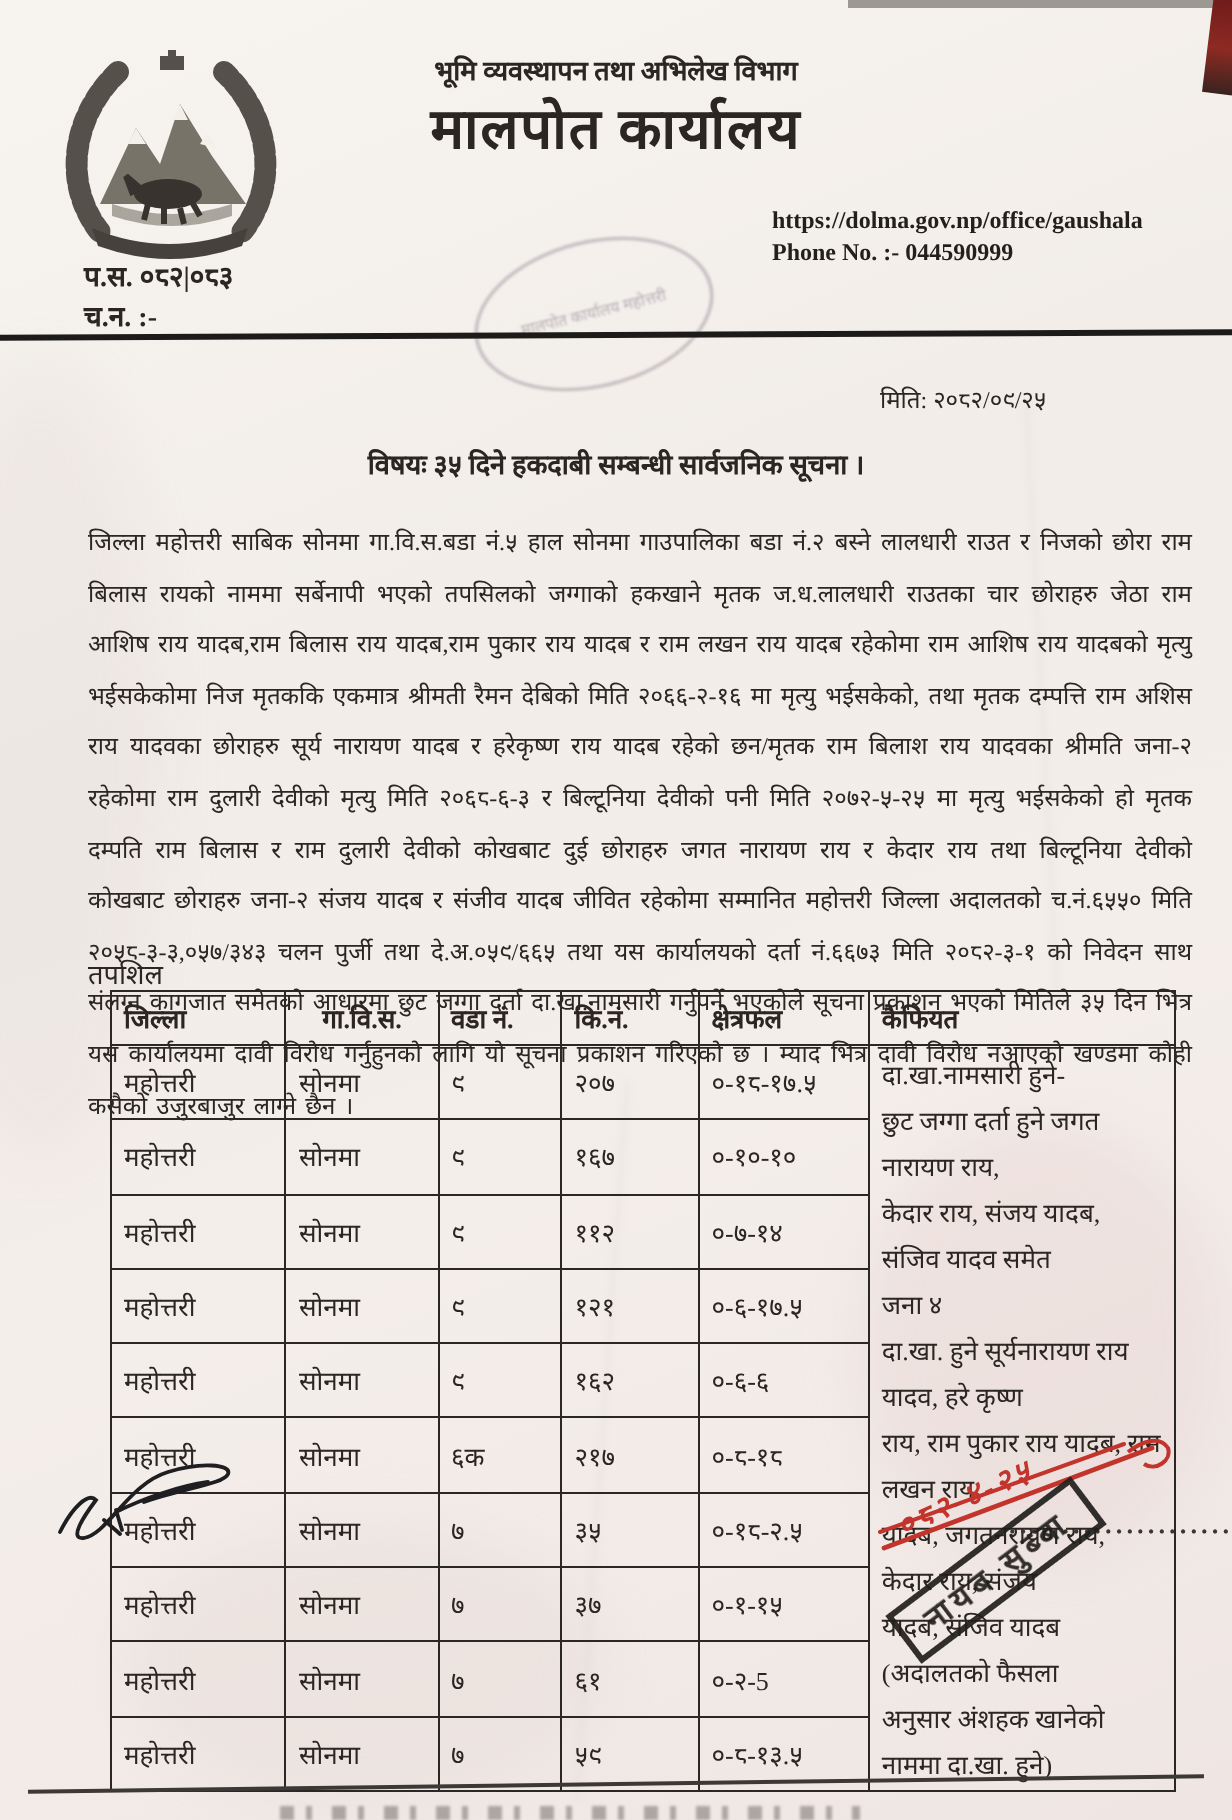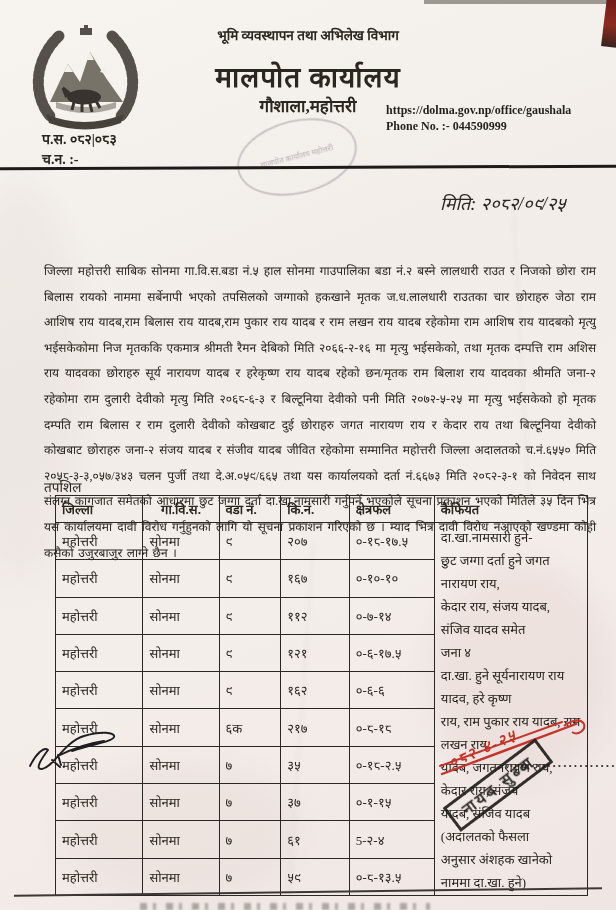--- a/index.html
+++ b/index.html
@@ -10,34 +10,34 @@
   }
   .blotch{position:absolute;border-radius:50%;filter:blur(14px);pointer-events:none;}
   .crease{position:absolute;width:2px;background:rgba(120,110,100,.08);filter:blur(2px);pointer-events:none;}
   
   .scan-top-strip{position:absolute;top:0;left:424px;width:192px;height:4px;background:#8d8983;opacity:.85;}
   .scan-corner{position:absolute;top:-3px;right:-3px;width:15px;height:50px;background:linear-gradient(#6d1a1a,#8d2a22 55%,#3a2320);transform:rotate(7deg);}
   .gov-line{position:absolute;top:9px;left:130px;right:200px;text-align:center;font-size:10px;font-weight:bold;color:#544d45;}
   .header-center{position:absolute;top:26px;left:110px;right:110px;text-align:center;}
   .ministry{font-size:15px;font-weight:bold;letter-spacing:.2px;line-height:22px;}
   .department{font-size:13.5px;font-weight:bold;line-height:20px;}
-  .office-name{font-size:28px;font-weight:bold;letter-spacing:1px;line-height:36px;margin-top:14px;}
+  .office-name{font-size:28px;font-weight:bold;letter-spacing:1px;line-height:36px;margin-top:2px;}
   .office-loc{font-size:17px;font-weight:bold;line-height:22px;}
   .faint-stamp{
     position:absolute;top:120px;left:236px;width:110px;height:62px;border:2px solid rgba(110,95,120,.3);
     border-radius:50%;transform:rotate(-14deg);color:rgba(110,95,120,.45);font-size:8px;text-align:center;
     display:flex;align-items:center;justify-content:center;padding:4px;line-height:10px;filter:blur(.4px);
   }
   .emblem{position:absolute;top:24px;left:26px;}
   .refs{position:absolute;top:130px;left:42px;font-size:14px;font-weight:bold;line-height:20px;}
   .contact{position:absolute;top:102px;left:386px;font-size:12px;font-weight:bold;line-height:16px;font-family:"Liberation Serif",serif;color:#221f1c;}
   .contact .email{text-decoration:underline;}
   .rule-top{position:absolute;top:166px;left:0;width:616px;height:3px;background:#1d1b19;transform:rotate(-.25deg);}
   
-  .date-line{position:absolute;top:191px;left:440px;width:156px;font-size:18px;font-style:italic;}
+  .date-line{position:absolute;top:191px;left:440px;width:156px;font-size:12px;}
   .subject{position:absolute;top:222px;left:60px;right:60px;text-align:center;font-size:13.6px;font-weight:600;}
   .paragraph{
     position:absolute;top:259px;left:44px;width:552px;font-size:12px;line-height:25.6px;
     text-align:justify;word-spacing:1.5px;
   }
   .tapasil{position:absolute;top:477px;left:44px;font-size:13.6px;}
   
   .schedule{position:absolute;top:495px;left:55px;width:533px;border-collapse:collapse;font-size:13px;}
   .schedule th,.schedule td{border:1.6px solid #2a2724;padding:1px 6px;text-align:left;font-weight:normal;}
   .schedule th{height:24px;font-weight:600;}
@@ -86,37 +86,37 @@
       <path d="M30,78 q30,10 60,0 l0,6 q-30,10 -60,0 z" fill="#8a857b" opacity=".7"></path>
       <ellipse cx="58" cy="73" rx="17" ry="7.5" fill="#38332e"></ellipse>
       <path d="M44,70 l-7,-6 l3,8 z M48,78 l-2,8 M56,80 l0,8 M64,80 l2,8 M70,77 l4,7" stroke="#38332e" stroke-width="3" fill="#38332e"></path>
       <path d="M20,90 q38,16 78,0 l-3,9 q-36,13 -72,0 z" fill="#46413b"></path>
     </svg>
   </div>
 
   <div class="header-center">
     <div class="department">भूमि व्यवस्थापन तथा अभिलेख विभाग</div>
     <div class="office-name">मालपोत कार्यालय</div>
-    <div class="office-loc">गौशाला,महोत्तरी</div>
   </div>
   <div class="faint-stamp">मालपोत कार्यालय महोत्तरी</div>
 
   <div class="refs">
     <div>प.स. ०८२|०८३</div>
     <div>च.न. :-</div>
   </div>
 
   <div class="contact">
     <div>https://dolma.gov.np/office/gaushala</div>
     <div>Phone No. :- 044590999</div>
   </div>
 
   <div class="rule-top"></div>
 
   <div class="date-line">मिति: २०८२/०९/२५</div>
+  <div class="subject">विषयः ३५ दिने हकदाबी सम्बन्धी सार्वजनिक सूचना ।</div>
   <div class="paragraph">जिल्ला महोत्तरी साबिक सोनमा गा.वि.स.बडा नं.५ हाल सोनमा गाउपालिका बडा नं.२ बस्ने लालधारी राउत र निजको छोरा राम बिलास रायको नाममा सर्बेनापी भएको तपसिलको जग्गाको हकखाने मृतक ज.ध.लालधारी राउतका चार छोराहरु जेठा राम आशिष राय यादब,राम बिलास राय यादब,राम पुकार राय यादब र राम लखन राय यादब रहेकोमा राम आशिष राय यादबको मृत्यु भईसकेकोमा निज मृतककि एकमात्र श्रीमती रैमन देबिको मिति २०६६-२-१६ मा मृत्यु भईसकेको, तथा मृतक दम्पत्ति राम अशिस राय यादवका छोराहरु सूर्य नारायण यादब र हरेकृष्ण राय यादब रहेको छन/मृतक राम बिलाश राय यादवका श्रीमति जना-२ रहेकोमा राम दुलारी देवीको मृत्यु मिति २०६८-६-३ र बिल्टूनिया देवीको पनी मिति २०७२-५-२५ मा मृत्यु भईसकेको हो मृतक दम्पति राम बिलास र राम दुलारी देवीको कोखबाट दुई छोराहरु जगत नारायण राय र केदार राय तथा बिल्टूनिया देवीको कोखबाट छोराहरु जना-२ संजय यादब र संजीव यादब जीवित रहेकोमा सम्मानित महोत्तरी जिल्ला अदालतको च.नं.६५५० मिति २०५८-३-३,०५७/३४३ चलन पुर्जी तथा दे.अ.०५९/६६५ तथा यस कार्यालयको दर्ता नं.६६७३ मिति २०८२-३-१ को निवेदन साथ संलग्न कागजात समेतको आधारमा छुट जग्गा दर्ता दा.खा.नामसारी गर्नुपर्ने भएकोले सूचना प्रकाशन भएको मितिले ३५ दिन भित्र यस कार्यालयमा दावी विरोध गर्नुहुनको लागि यो सूचना प्रकाशन गरिएको छ । म्याद भित्र दावी विरोध नआएको खण्डमा कोही कसैको उजुरबाजुर लाग्ने छैन ।</div>
   <div class="tapasil">तपशिल</div>
 
   <table class="schedule">
     <thead>
       <tr>
         <th class="c-district">जिल्ला</th>
         <th class="c-vdc">गा.वि.स.</th>
         <th class="c-ward">वडा नं.</th>
         <th class="c-kitta">कि.नं.</th>
@@ -188,21 +188,21 @@
         <td>सोनमा</td>
         <td>७</td>
         <td>३७</td>
         <td>०-१-१५</td>
       </tr>
       <tr>
         <td>महोत्तरी</td>
         <td>सोनमा</td>
         <td>७</td>
         <td>६१</td>
-        <td>5-२-४</td>
+        <td>०-२-5</td>
       </tr>
       <tr>
         <td>महोत्तरी</td>
         <td>सोनमा</td>
         <td>७</td>
         <td>५९</td>
         <td>०-८-१३.५</td>
       </tr>
     </tbody>
   </table>

